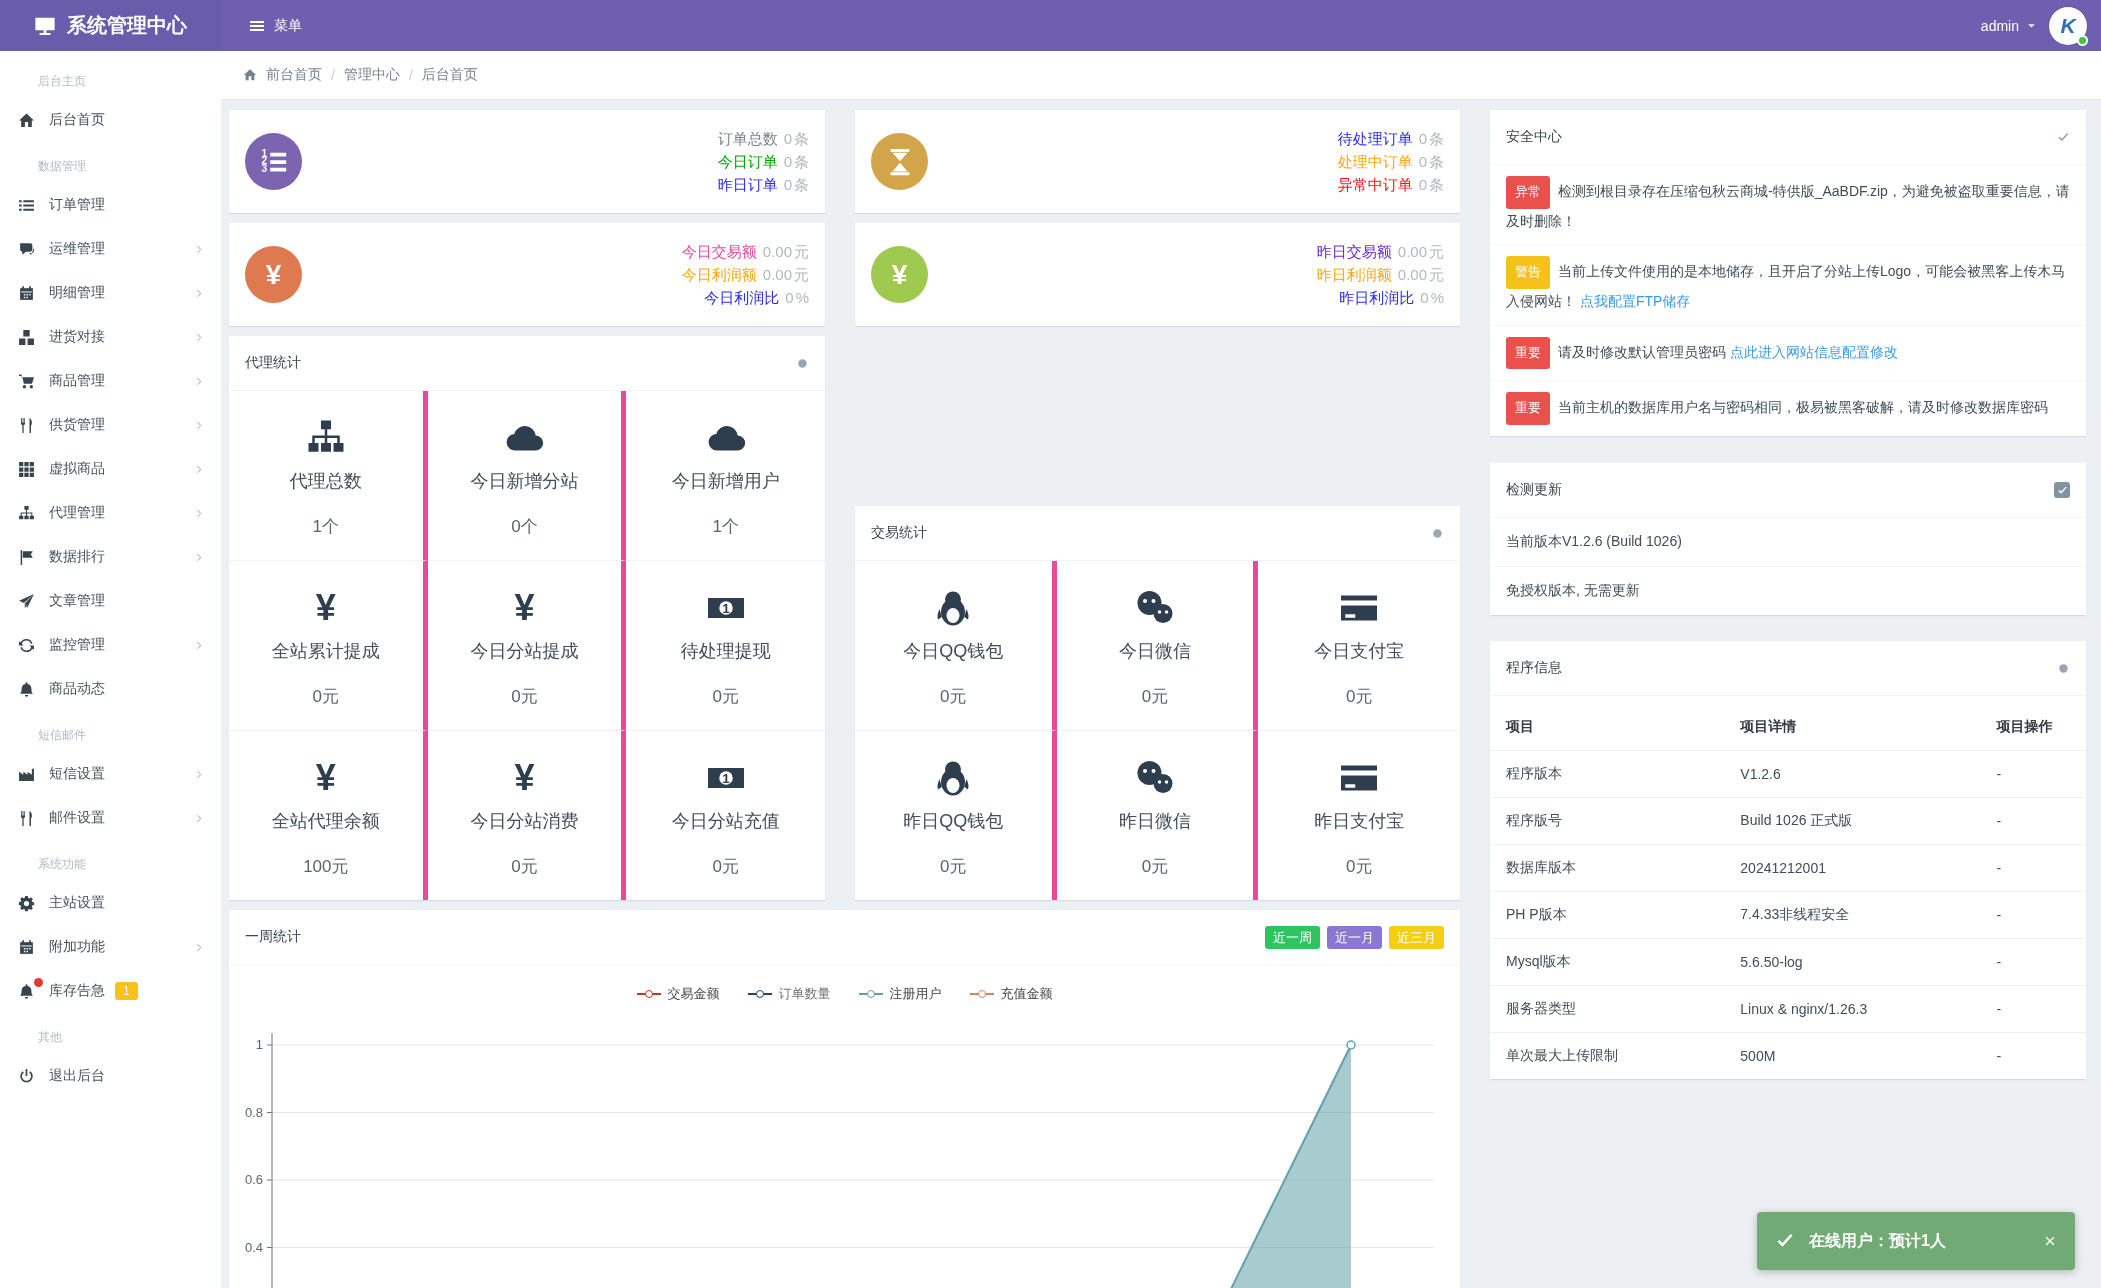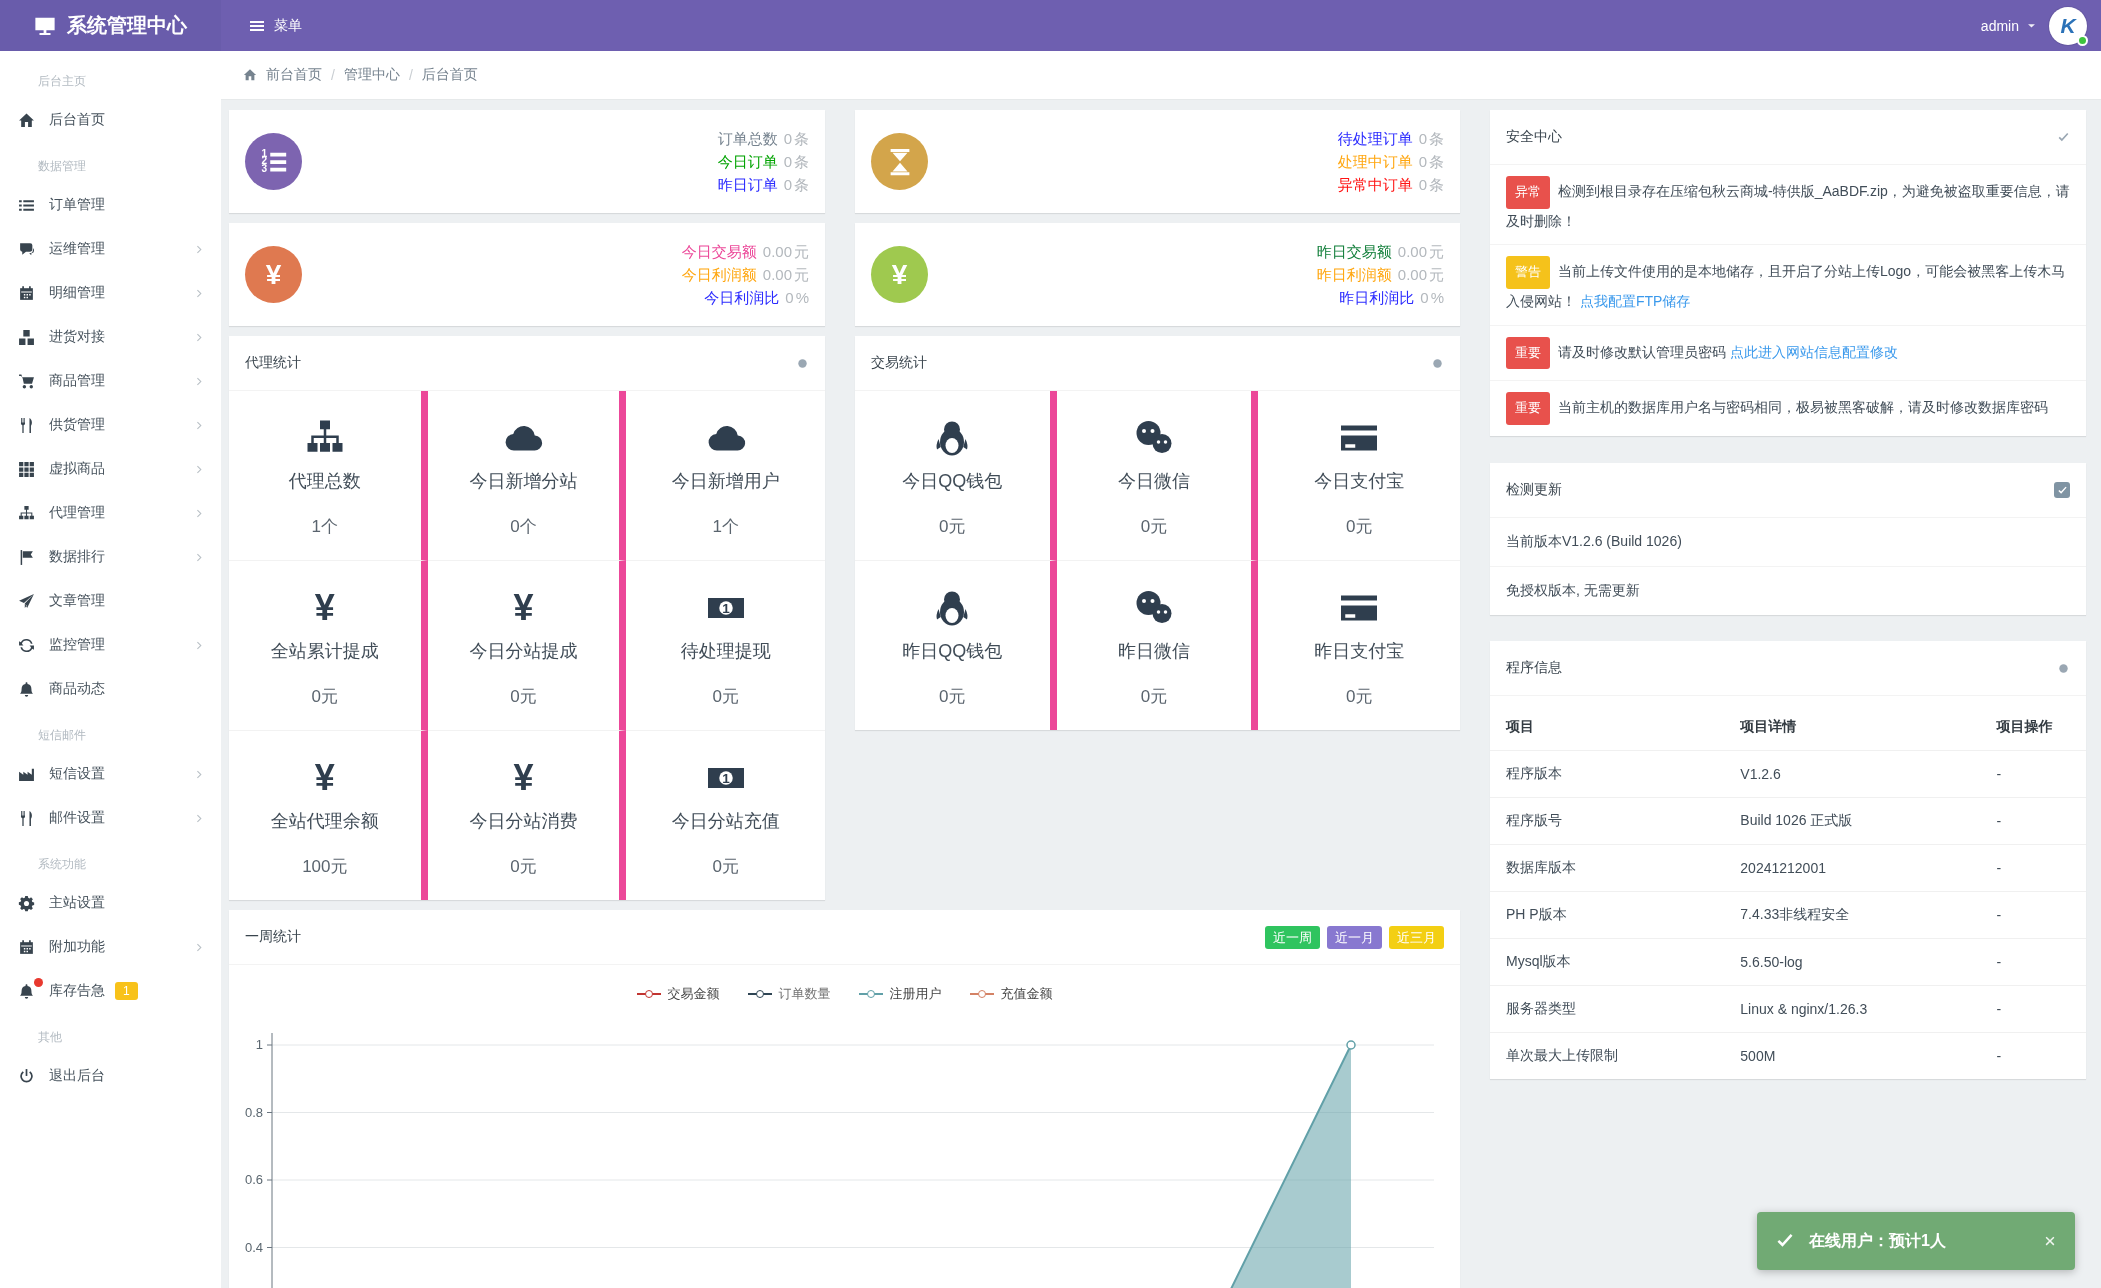--- a/index.html
+++ b/index.html
@@ -58,25 +58,25 @@
   .cardrow .card:nth-child(1) { width:596px; }
   .cardrow .card:nth-child(2) { width:605px; }
   .ccirc { width:57px; height:57px; border-radius:50%; color:#fff; display:flex; align-items:center; justify-content:center; flex:none; }
   .ccirc .bigsvg { width:30px; height:30px; }
   .cyen { font-size:28px; font-weight:bold; }
   .clines { margin-left:auto; text-align:right; font-size:15px; line-height:23px; }
   .cval, .cunit { color:#b3b8bd; }
   .cval { margin:0 2px 0 6px; }
 
   
-  .statsrow { display:flex; gap:30px; align-items:flex-start; margin-top:8px; }
+  .statsrow { display:flex; gap:30px; align-items:flex-end; margin-top:8px; }
   .agent { width:596px; flex:none; }
   .trade { width:605px; flex:none; }
   .sgrid { display:grid; grid-template-columns:repeat(3,1fr); }
-  .scell { text-align:center; padding:24px 0 22px; border-right:7px solid #ec4899; border-bottom:1px solid #f2f2f2; }
+  .scell { text-align:center; padding:24px 0 22px; border-right:5px solid #ec4899; border-bottom:1px solid #f2f2f2; }
   .sgrid .scell:nth-child(3n) { border-right:0; }
   .sgrid[data-rows="3"] .scell:nth-child(n+7) { border-bottom:0; }
   .sgrid[data-rows="2"] .scell:nth-child(n+4) { border-bottom:0; }
   .gic { height:46px; display:flex; align-items:center; justify-content:center; color:#2f3e4e; }
   .gic .gsvg { width:42px; height:40px; }
   .gyen { font-size:36px; font-weight:bold; line-height:1; }
   .glab { margin-top:8px; font-size:18px; color:#414d58; }
   .gval { margin-top:22px; font-size:17px; color:#5a646e; }
 
   
@@ -436,21 +436,21 @@
             <div class="cline"><span class="clab" style="color:#ec4899">今日交易额</span><span class="cval">0.00</span><span class="cunit">元</span></div>
             <div class="cline"><span class="clab" style="color:#ffa60f">今日利润额</span><span class="cval">0.00</span><span class="cunit">元</span></div>
             <div class="cline"><span class="clab" style="color:#2b2bff">今日利润比</span><span class="cval">0</span><span class="cunit">%</span></div>
           </div>
         </div>
         <div class="card">
           <div class="ccirc" style="background:#9fc94f">
             <span class="cyen">¥</span>
           </div>
           <div class="clines">
-            <div class="cline"><span class="clab" style="color:#15803d">昨日交易额</span><span class="cval">0.00</span><span class="cunit">元</span></div>
+            <div class="cline"><span class="clab" style="color:#6d28d9">昨日交易额</span><span class="cval">0.00</span><span class="cunit">元</span></div>
             <div class="cline"><span class="clab" style="color:#ffa60f">昨日利润额</span><span class="cval">0.00</span><span class="cunit">元</span></div>
             <div class="cline"><span class="clab" style="color:#2b2bff">昨日利润比</span><span class="cval">0</span><span class="cunit">%</span></div>
           </div>
         </div>
       </div>
     <div class="statsrow">
       <section class="panel agent">
         <div class="phead">
           <span>代理统计</span>
           <span class="ric" id="agentToggle">

